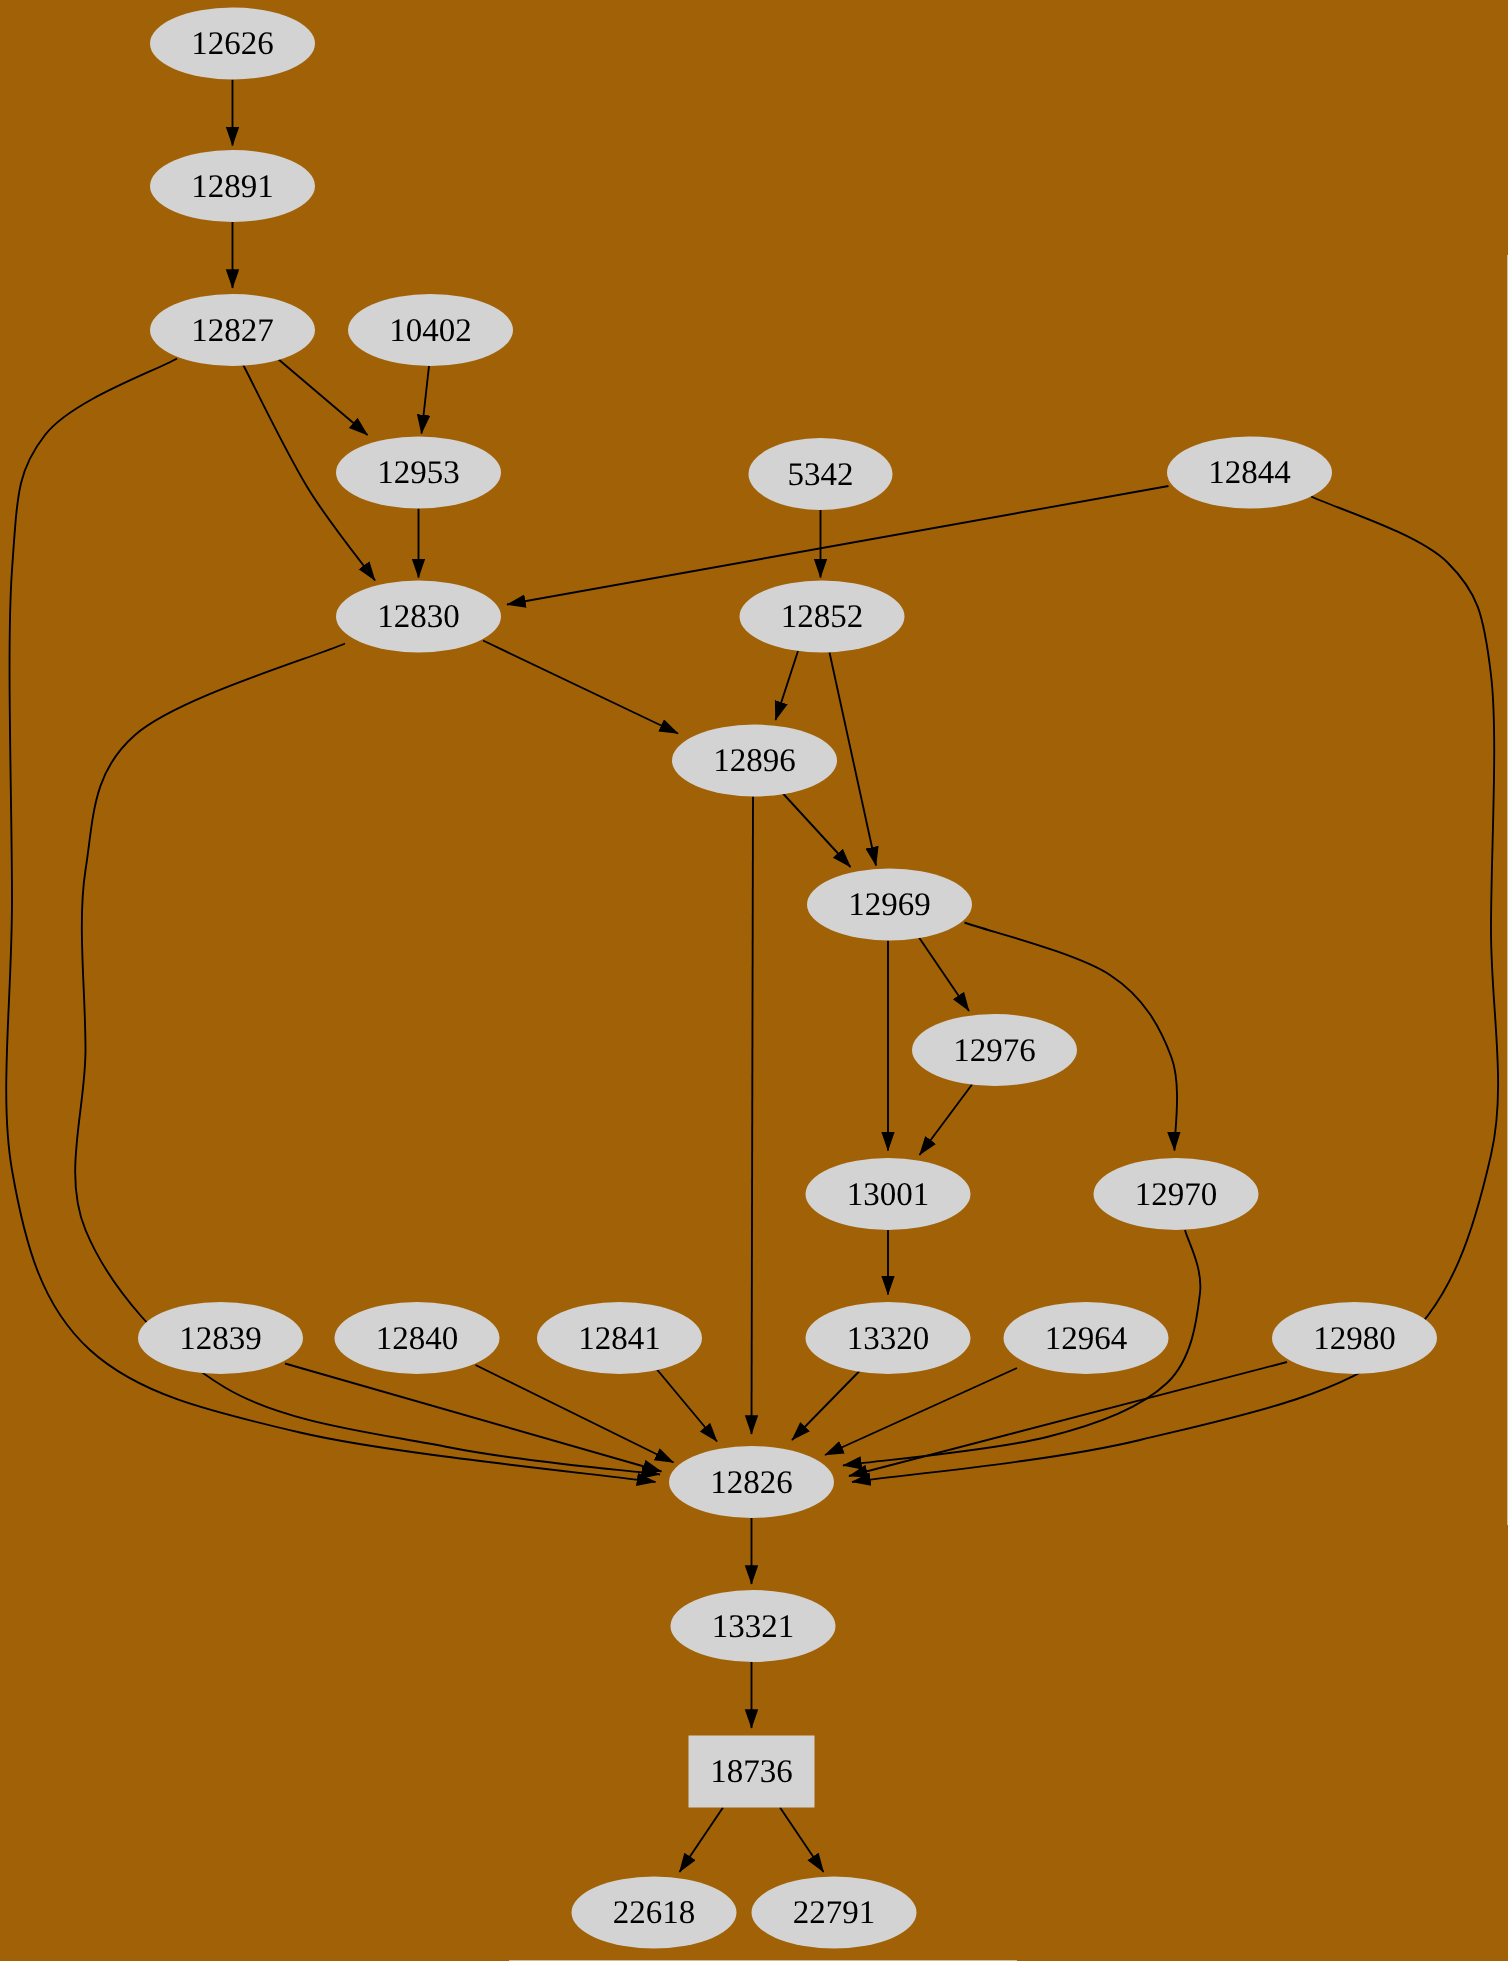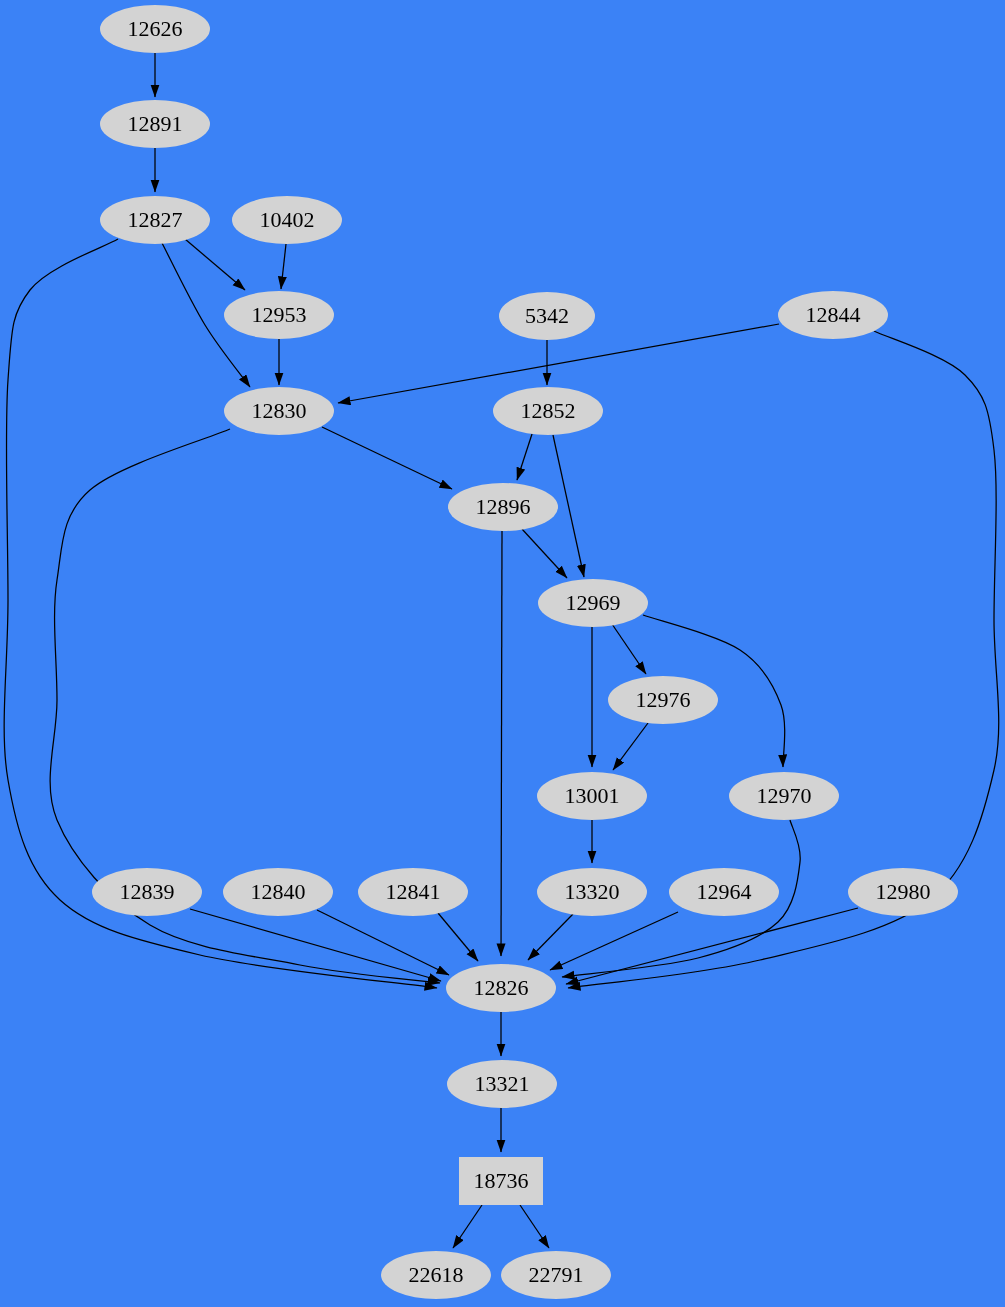--- a/index.html
+++ b/index.html
@@ -3,21 +3,21 @@
 <meta charset="utf-8">
 <style>
   html, body {
     margin: 0;
     padding: 0;
     background: #ffffff;
   }
   .graph-viewport {
     width: 1005px;
     height: 1307px;
-    background: #3b82f6;
+    background: #a16207;
     overflow: hidden;
   }
   svg {
     display: block;
   }
   .edge-path {
     fill: none;
     stroke: #000000;
     stroke-width: 1.25;
   }

